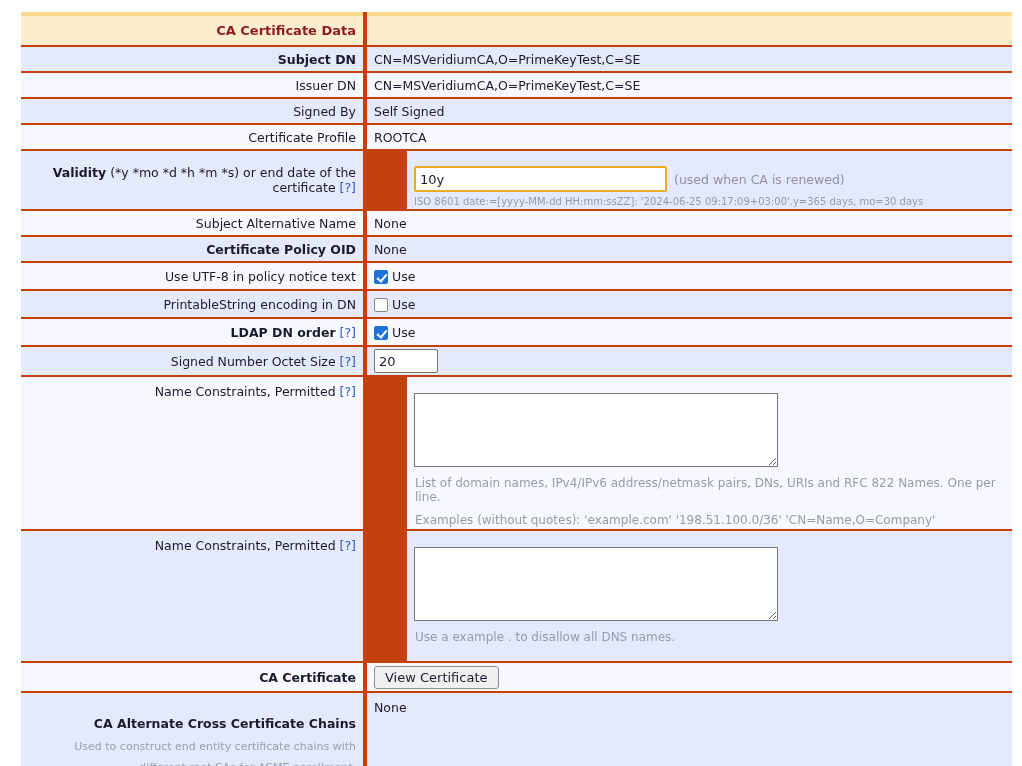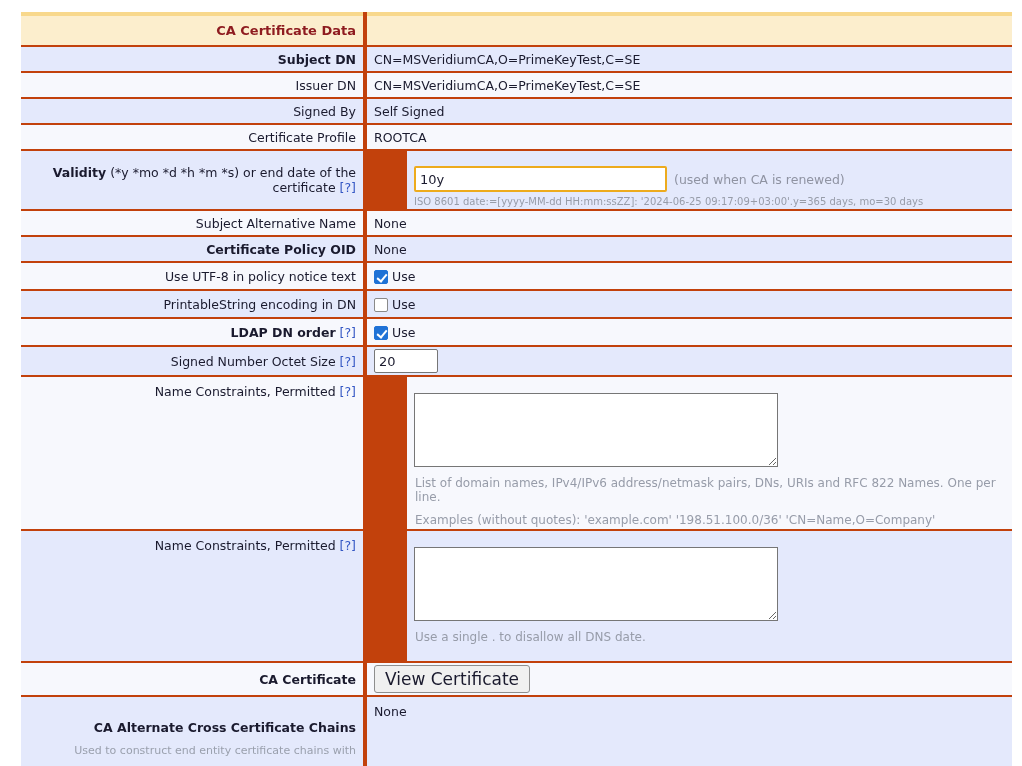--- a/index.html
+++ b/index.html
@@ -39,21 +39,21 @@
   textarea.nc { width:364px; height:74px; resize:both; border:1px solid #767676; background:#fff;
                 font-family:"DejaVu Sans","Liberation Sans",sans-serif; font-size:12px; color:#1a1a2e;
                 margin-top:1px; display:block; }
   .inline { display:flex; align-items:center; }
   .cbwrap { display:flex; align-items:flex-end; }
   .cb { width:14px; height:14px; border:1px solid #8a8a8a; border-radius:2px; background:#fff; flex:0 0 auto; }
   .cb.on { background:#1f72d6; border-color:#1f72d6; }
   .cb.on::after { content:''; display:block; width:4px; height:8px; border:solid #fff; border-width:0 2px 2px 0;
                   transform:rotate(40deg); margin:1px 0 0 4px; }
   .cb-label { margin-left:4px; }
-  button.btn { font-family:"DejaVu Sans","Liberation Sans",sans-serif; font-size:17px; color:#1a1a2e;
+  button.btn { font-family:"DejaVu Sans","Liberation Sans",sans-serif; font-size:13px; color:#1a1a2e;
                background:#f0f0f0; border:1px solid #8e8e8e; border-radius:3px; padding:3px 10px; cursor:pointer; }
 </style>
 </head>
 <body>
 
 <div class="wrap">
   <div class="grid">
 
     <div class="row hd">
       <div class="lc">
@@ -184,21 +184,21 @@
         <div class="hint-line">Examples (without quotes): 'example.com' '198.51.100.0/36' 'CN=Name,O=Company'</div>
       </div>
     </div>
 
     <div class="row a h130">
       <div class="lc top">
         <span><span>Name Constraints, Permitted</span><a class="q" href="#">[?]</a></span>
       </div>
       <div class="vc block top">
         <textarea class="nc" style=""></textarea>
-        <div class="hint-line">Use a single . to disallow all DNS date.</div>
+        <div class="hint-line">Use a example . to disallow all DNS names.</div>
       </div>
     </div>
 
     <div class="row b h28">
       <div class="lc">
           <span class="bold">CA Certificate</span>
         </div>
       <div class="vc">
         <button class="btn">View Certificate</button>
       </div>

